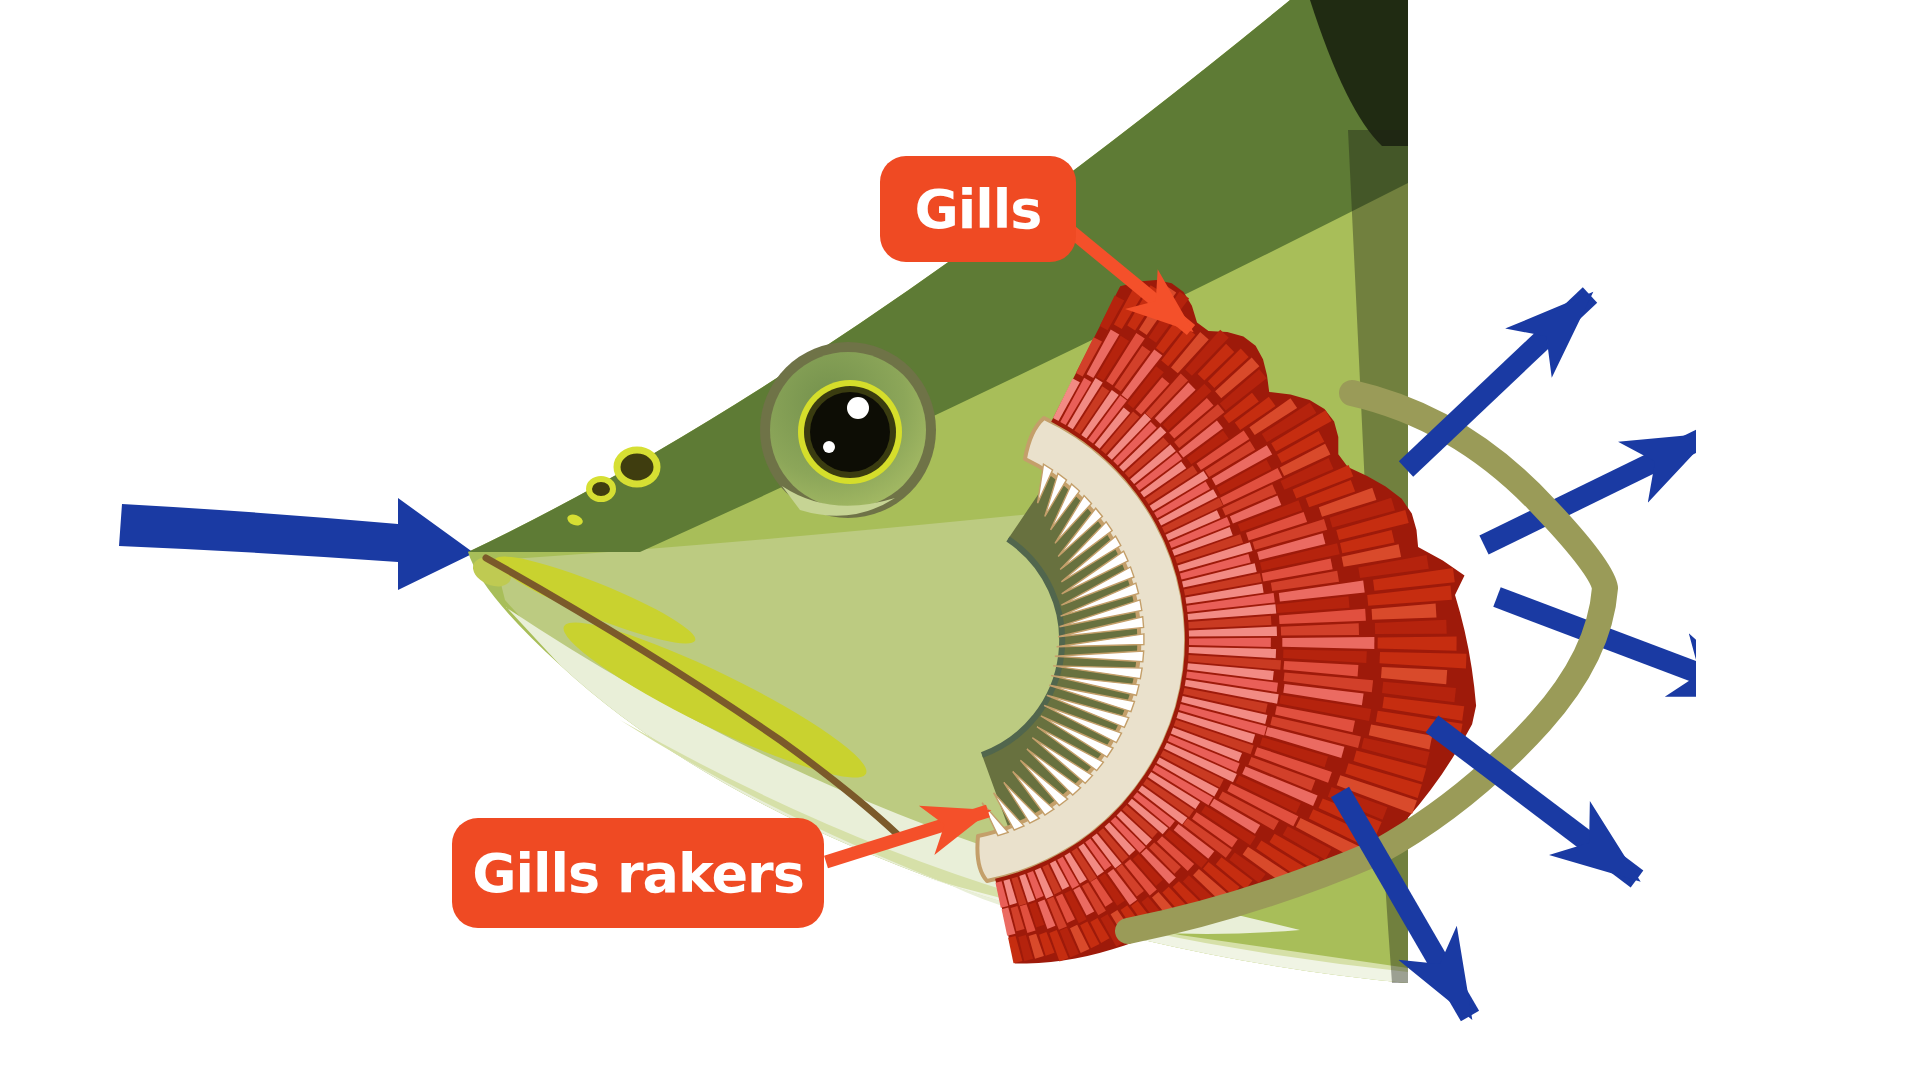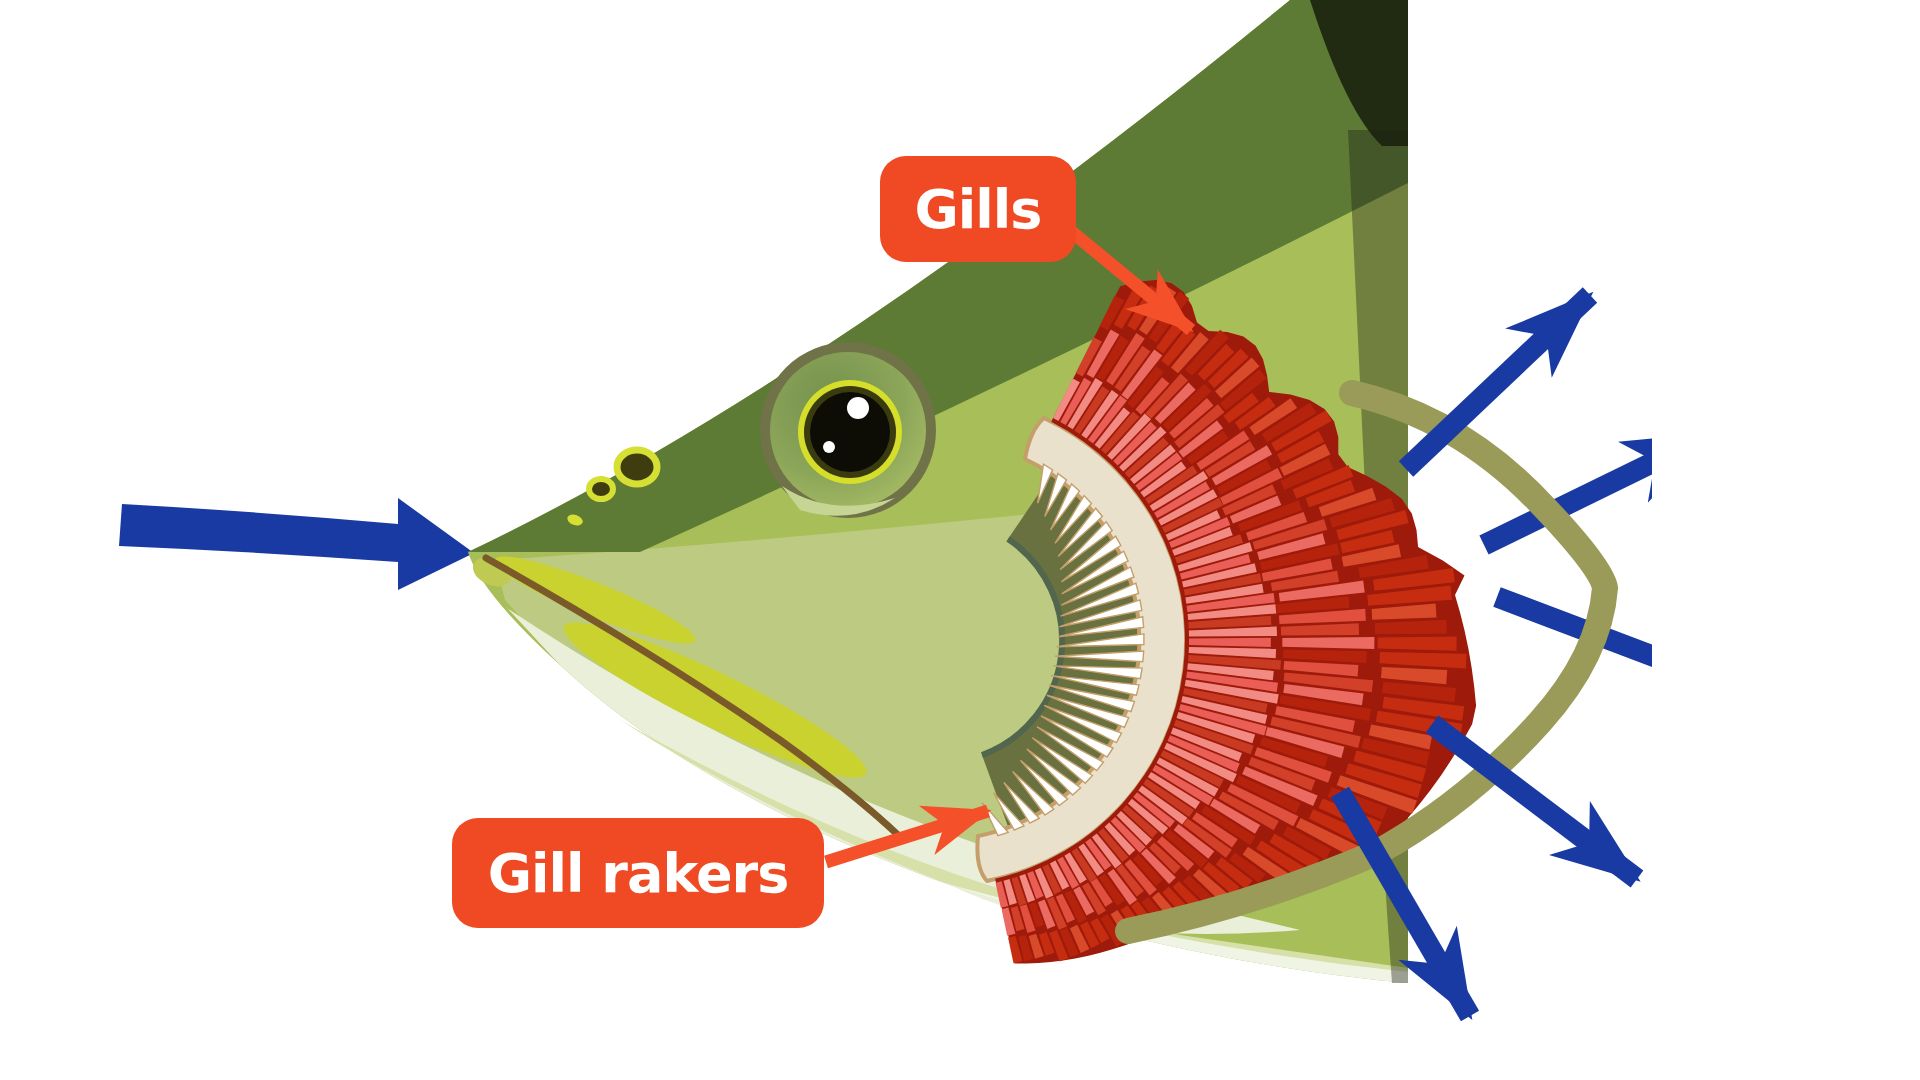--- a/index.html
+++ b/index.html
@@ -1,17 +1,17 @@
 <!DOCTYPE html>
 <html><head>
 <meta charset="utf-8">
 <style>
   html,body{margin:0;padding:0;background:#fff;}
   .stage{position:relative;width:1652px;height:1080px;overflow:hidden;
-         font-family:"DejaVu Sans","Liberation Sans",sans-serif;background:var(--bg,#fff);}
+         font-family:"DejaVu Sans","Liberation Sans",sans-serif;background:var(--bg,#fff);padding-left:44px;}
   .stage svg{position:absolute;left:0;top:0;}
   .chip{position:absolute;display:flex;align-items:center;justify-content:center;
         background:var(--label-bg,#EF4A23);color:var(--label-text,#fff);
         border-radius:26px;font-weight:bold;font-size:54px;letter-spacing:-1px;
         text-align:center;user-select:none;}
   .chip.gills{left:880px;top:156px;width:196px;height:106px;}
   .chip.rakers{left:452px;top:818px;width:372px;height:110px;}
 </style>
 </head>
 <body>
@@ -346,15 +346,15 @@
     <path d="M1406,469 L1590,295" stroke="var(--blue)" stroke-width="21" marker-end="url(#mblue)" fill="none"></path>
     <path d="M1432,724 L1637,879" stroke="var(--blue)" stroke-width="21" marker-end="url(#mblue)" fill="none"></path>
     <path d="M1340,792 L1470,1016" stroke="var(--blue)" stroke-width="21" marker-end="url(#mblue)" fill="none"></path>
   </g>
 
   <path d="M1072,232 L1191,330" stroke="var(--red)" stroke-width="13" marker-end="url(#mred)" fill="none"></path>
   <path d="M826,862 L988,811" stroke="var(--red)" stroke-width="13" marker-end="url(#mred)" fill="none"></path>
 </svg>
 
 <div class="chip gills">Gills</div>
-<div class="chip rakers">Gill rakers</div>
+<div class="chip rakers">Gills rakers</div>
 
 </div>
 
 </body></html>

